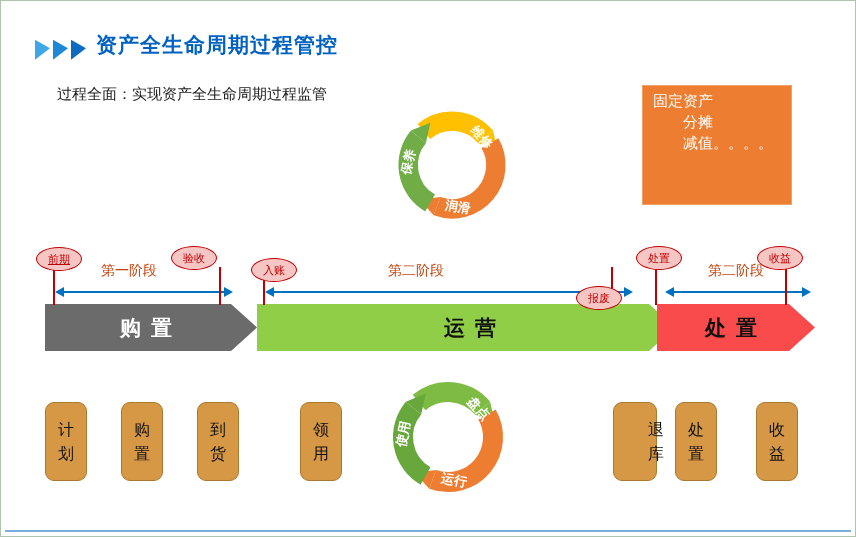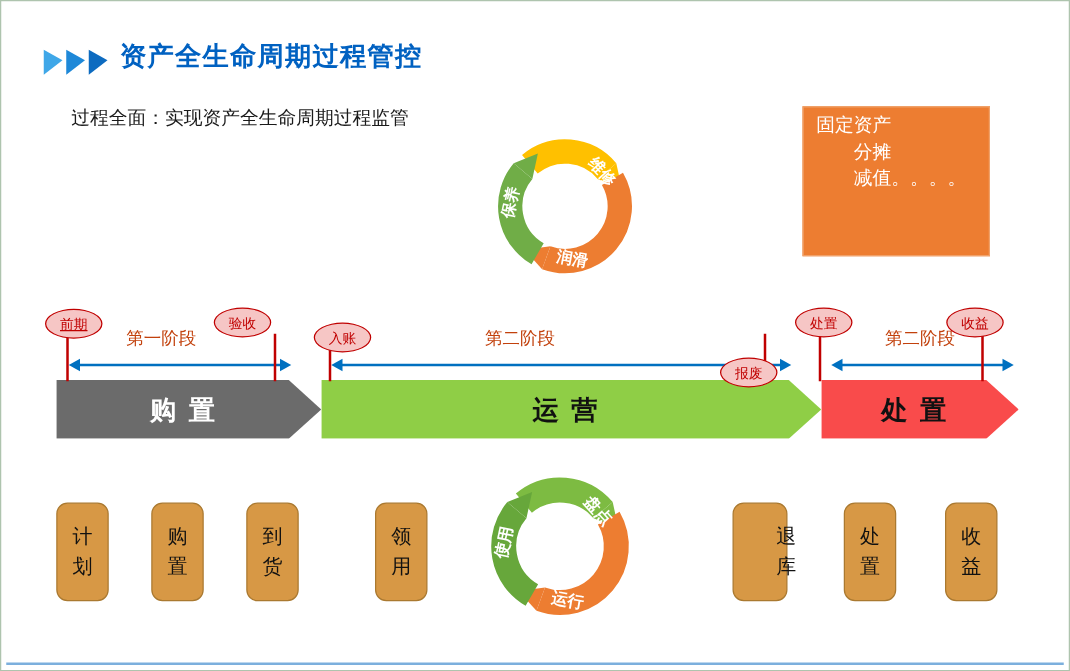--- a/index.html
+++ b/index.html
@@ -98,36 +98,36 @@
 
   <div class="phase" style="left:100px;">第一阶段</div>
   <div class="phase" style="left:387px;">第二阶段</div>
   <div class="phase" style="left:707px;">第二阶段</div>
 
   <div class="darrow" style="left:62px;width:162px;"></div>
   <div class="darrow" style="left:272px;width:352px;"></div>
   <div class="darrow" style="left:672px;width:130px;"></div>
 
   <div class="stage" id="stage-0" style="background: rgb(107, 107, 107);">购置</div>
-  <div class="stage" id="stage-1" style="background: rgb(143, 206, 70);">运营</div>
+  <div class="stage" id="stage-1" style="background: rgb(143, 206, 70); padding-left: 18px;">运营</div>
   <div class="stage" id="stage-2" style="background: rgb(249, 75, 75);">处置</div>
 
   <div class="pbox" style="left:44px;">
       <span>计划</span>
     </div>
   <div class="pbox" style="left:120px;">
       <span>购置</span>
     </div>
   <div class="pbox" style="left:196px;">
       <span>到货</span>
     </div>
   <div class="pbox" style="left:270px;margin-left:29px;">
       <span>领用</span>
     </div>
-  <div class="pbox" style="left:585px;padding-left:42px;">
+  <div class="pbox" style="left:612px;padding-left:42px;">
       <span>退库</span>
     </div>
   <div class="pbox" style="left:674px;">
       <span>处置</span>
     </div>
   <div class="pbox" style="left:755px;">
       <span>收益</span>
     </div>
 
   <svg class="cycle" style="left:372px;top:360px;" width="150" height="152" viewBox="0 0 150 150">

